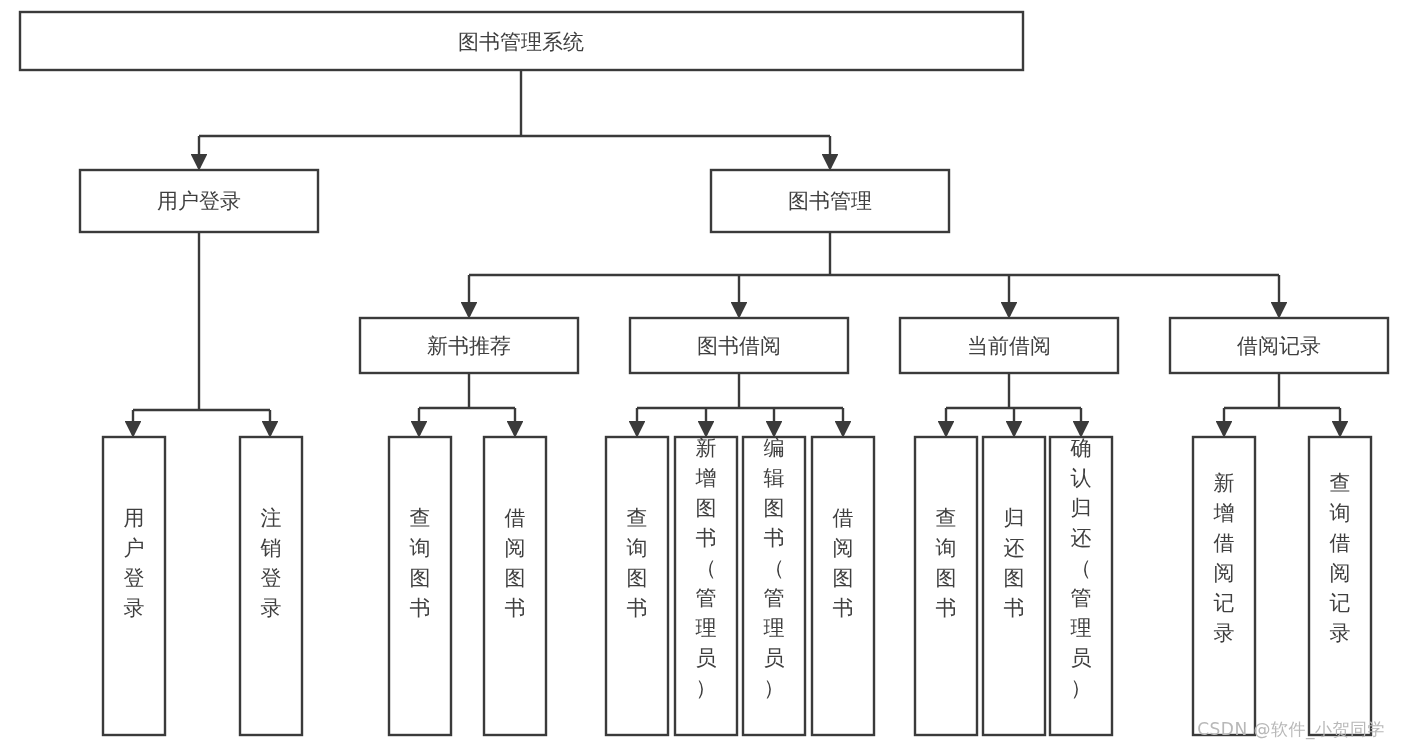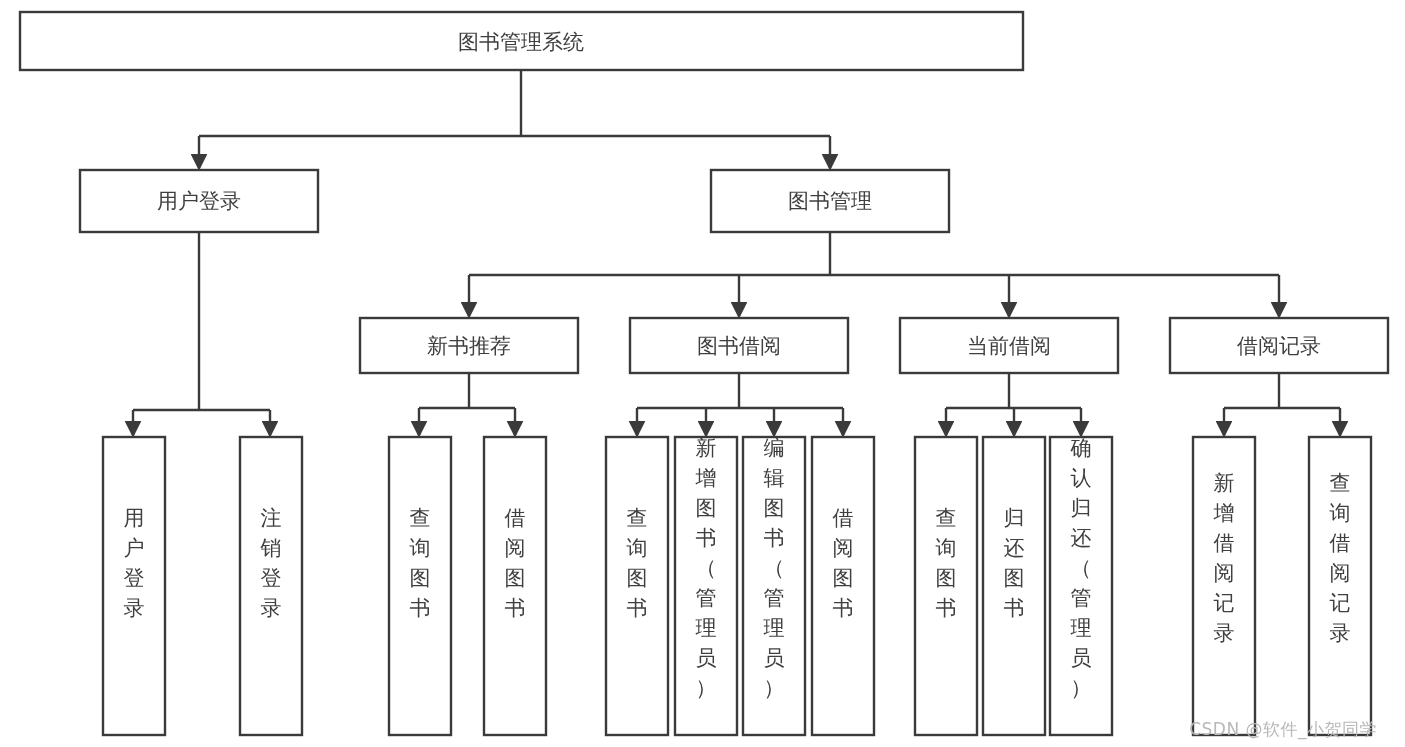--- a/index.html
+++ b/index.html
@@ -39,21 +39,21 @@
     font-size: 21px;
     text-anchor: middle;
   }
   .edge {
     fill: none;
     stroke: #3a3a3a;
     stroke-width: 2.4;
   }
   .watermark {
     position: absolute;
-    right: 28px;
+    right: 20px;
     bottom: 6px;
     font-family: "DejaVu Sans", "Liberation Sans", sans-serif;
     font-size: 17px;
     color: #b8b8b8;
     white-space: nowrap;
     letter-spacing: 0.5px;
   }
 </style>
 </head>
 <body>

